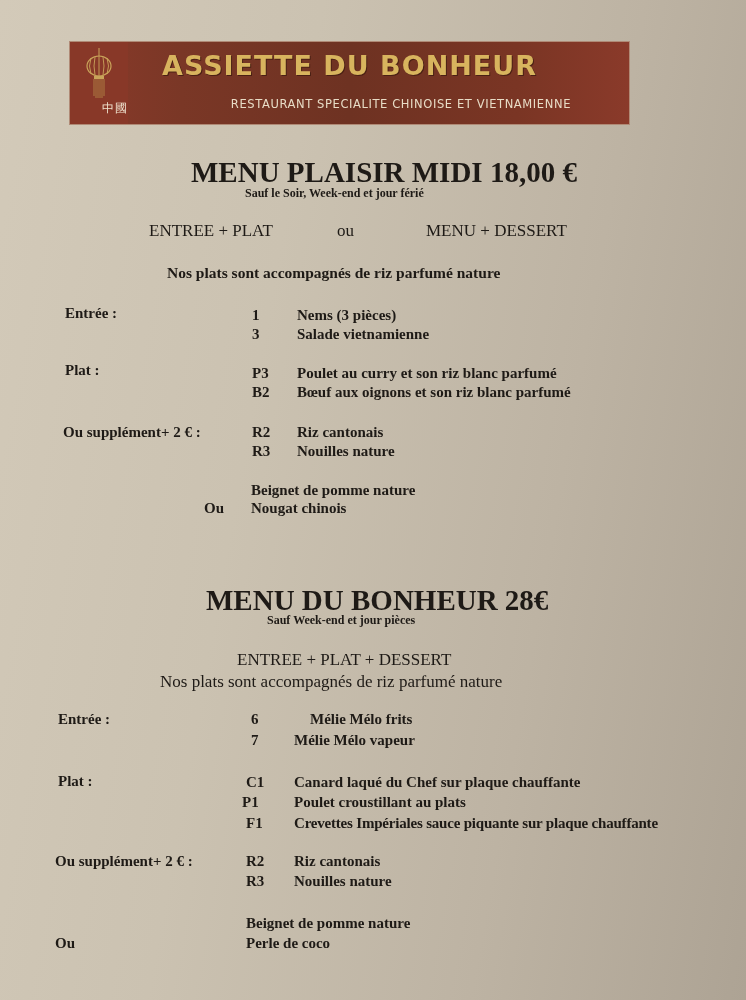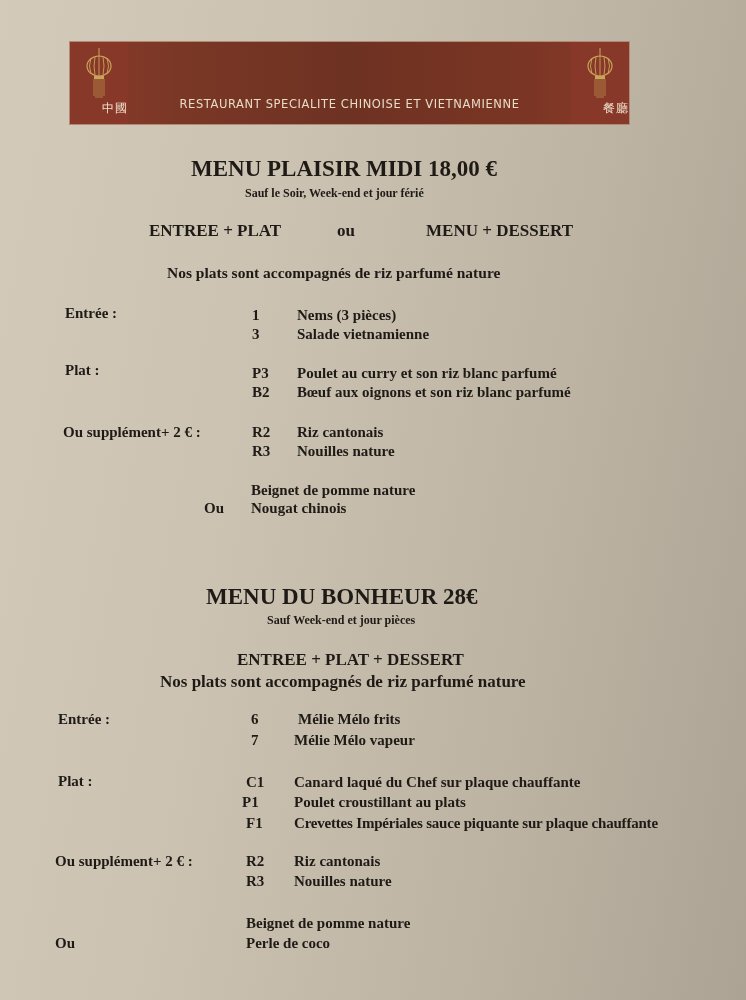--- a/index.html
+++ b/index.html
@@ -28,56 +28,47 @@
     position: absolute; left: 0; width: 58px; top: 58px; text-align: right;
     font-family: "DejaVu Sans", sans-serif; font-size: 12px; color: #efe3cf; letter-spacing: 1px;
   }
   .banner-title {
     position: absolute; left: 58px; right: 58px; top: 8px; text-align: center;
     font-family: "DejaVu Sans", sans-serif; font-weight: bold; font-size: 27px;
     color: #d8b45e; letter-spacing: 1px;
     text-shadow: 1px 1px 0 #4a2014;
   }
   .banner-subtitle {
-    position: absolute; left: 58px; right: 58px; top: 55px; text-align: center;
+    position: absolute; left: 58px; right: 58px; top: 55px; text-align: right;
     font-family: "DejaVu Sans", sans-serif; font-size: 11.5px;
     color: #e8dcc6; letter-spacing: 0.6px;
   }
 
-  .title { font-size: 23px; font-weight: bold; }
+  .title { font-size: 29px; font-weight: bold; }
   .sub { font-size: 12px; font-weight: bold; }
-  .combo { font-size: 17px; font-weight: bold; }
+  .combo { font-size: 17px; font-weight: normal; }
   .note { font-size: 15.5px; font-weight: bold; }
   .row { font-size: 15px; font-weight: bold; }
 </style>
 </head>
 <body>
 
 <div class="banner">
   <div class="side left">
     <svg class="lantern" viewBox="0 0 30 52">
       <line x1="15" y1="0" x2="15" y2="8" stroke="#c9a45a" stroke-width="1"></line>
       <ellipse cx="15" cy="18" rx="12" ry="10" fill="none" stroke="#c9a45a" stroke-width="1.2"></ellipse>
       <path d="M7 10 Q4 18 7 26 M11 9 Q9 18 11 27 M15 8 L15 28 M19 9 Q21 18 19 27 M23 10 Q26 18 23 26" fill="none" stroke="#c9a45a" stroke-width="0.9"></path>
       <rect x="10" y="28" width="10" height="3" fill="#c9a45a"></rect>
       <path d="M10 31 L10 48 M12 31 L12 50 M14 31 L14 50 M16 31 L16 50 M18 31 L18 50 M20 31 L20 48" stroke="#b8904a" stroke-width="0.8"></path>
     </svg>
     <div class="hanzi">中國</div>
   </div>
+  <div class="banner-title">ASSIETTE DU BONHEUR</div>
   <div class="banner-subtitle">RESTAURANT SPECIALITE CHINOISE ET VIETNAMIENNE</div>
-  <div class="side right">
-    <svg class="lantern" viewBox="0 0 30 52">
-      <line x1="15" y1="0" x2="15" y2="8" stroke="#c9a45a" stroke-width="1"></line>
-      <ellipse cx="15" cy="18" rx="12" ry="10" fill="none" stroke="#c9a45a" stroke-width="1.2"></ellipse>
-      <path d="M7 10 Q4 18 7 26 M11 9 Q9 18 11 27 M15 8 L15 28 M19 9 Q21 18 19 27 M23 10 Q26 18 23 26" fill="none" stroke="#c9a45a" stroke-width="0.9"></path>
-      <rect x="10" y="28" width="10" height="3" fill="#c9a45a"></rect>
-      <path d="M10 31 L10 48 M12 31 L12 50 M14 31 L14 50 M16 31 L16 50 M18 31 L18 50 M20 31 L20 48" stroke="#b8904a" stroke-width="0.8"></path>
-    </svg>
-    <div class="hanzi">餐廳</div>
-  </div>
 </div>
 
 <section>
   <div class="abs title" style="left:191px; top:156px;">MENU PLAISIR MIDI 18,00 €</div>
   <div class="abs sub" style="left:245px; top:186px;">Sauf le Soir, Week-end et jour férié</div>
 
   <div class="abs combo" style="left:149px; top:221px;">ENTREE + PLAT</div>
   <div class="abs combo" style="left:337px; top:221px;">ou</div>
   <div class="abs combo" style="left:426px; top:221px;">MENU + DESSERT</div>
 
@@ -108,21 +99,21 @@
 
 <section>
   <div class="abs title" style="left:206px; top:584px;">MENU DU BONHEUR 28€</div>
   <div class="abs sub" style="left:267px; top:613px;">Sauf Week-end et jour pièces</div>
 
   <div class="abs combo" style="left:237px; top:650px;">ENTREE + PLAT + DESSERT</div>
   <div class="abs combo" style="left:160px; top:672px;">Nos plats sont accompagnés de riz parfumé nature</div>
 
   <div class="abs row" style="left:58px; top:711px;">Entrée :</div>
   <div class="abs row" style="left:251px; top:711px;">6</div>
-  <div class="abs row" style="left:298px; top:711px;">Mélie Mélo frits</div>
+  <div class="abs row" style="left:310px; top:711px;">Mélie Mélo frits</div>
   <div class="abs row" style="left:251px; top:732px;">7</div>
   <div class="abs row" style="left:294px; top:732px;">Mélie Mélo vapeur</div>
 
   <div class="abs row" style="left:58px; top:773px;">Plat :</div>
   <div class="abs row" style="left:246px; top:774px;">C1</div>
   <div class="abs row" style="left:294px; top:774px;">Canard laqué du Chef sur plaque chauffante</div>
   <div class="abs row" style="left:242px; top:794px;">P1</div>
   <div class="abs row" style="left:294px; top:794px;">Poulet croustillant au plats</div>
   <div class="abs row" style="left:246px; top:815px;">F1</div>
   <div class="abs row" style="left:294px; top:815px; letter-spacing:-0.2px;">Crevettes Impériales sauce piquante  sur plaque chauffante</div>

